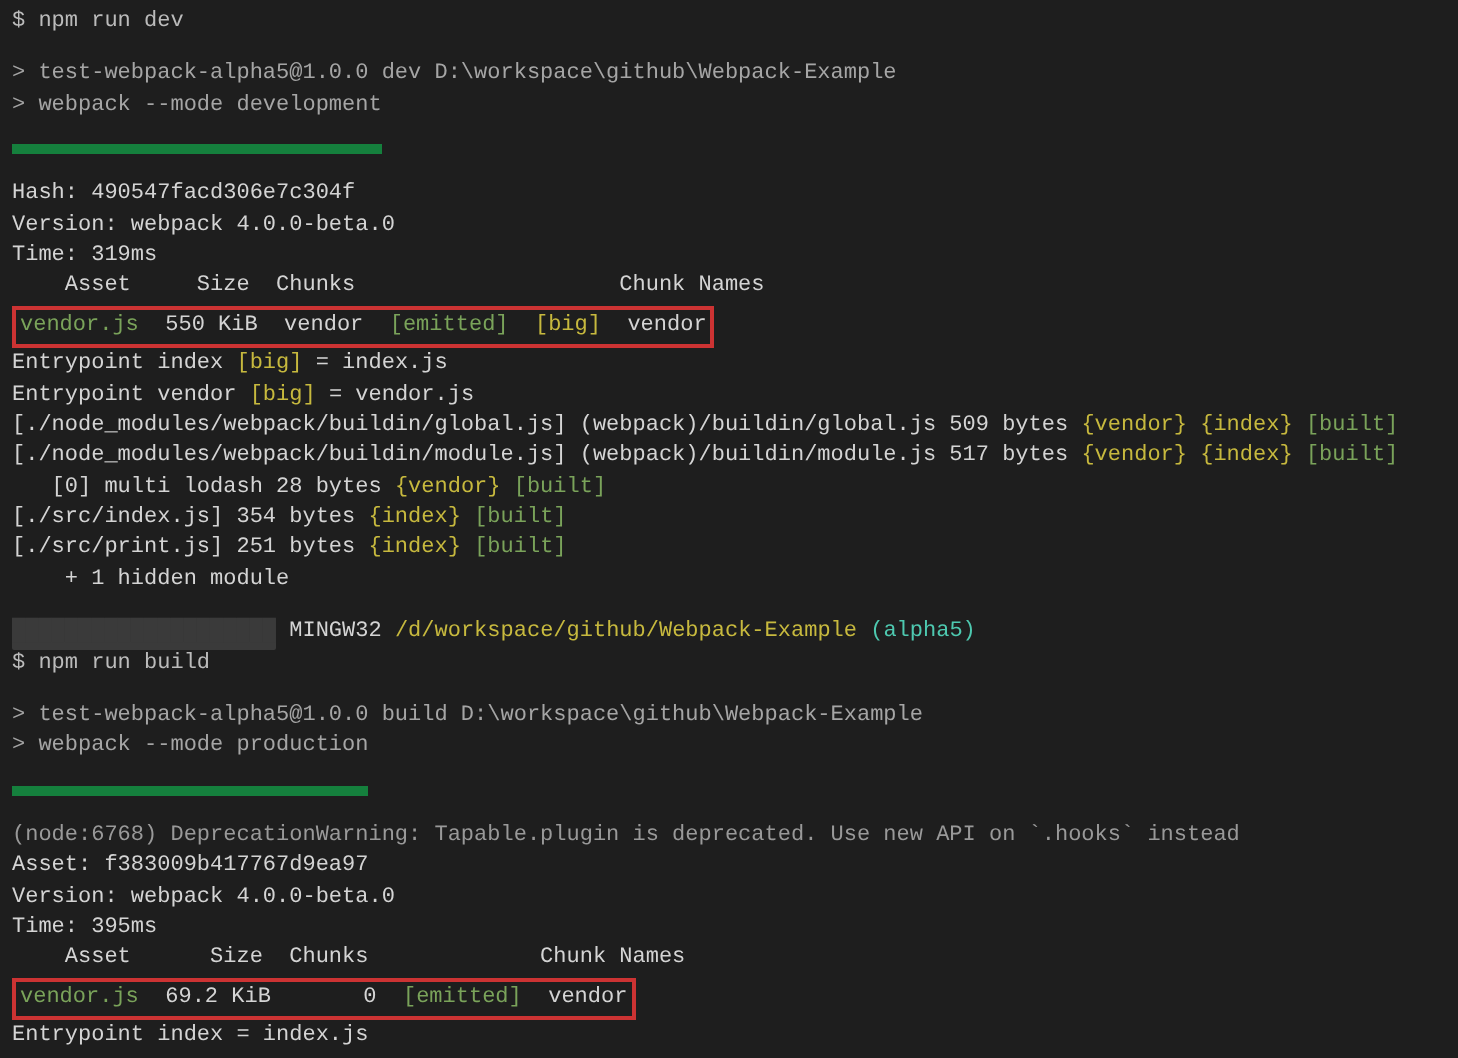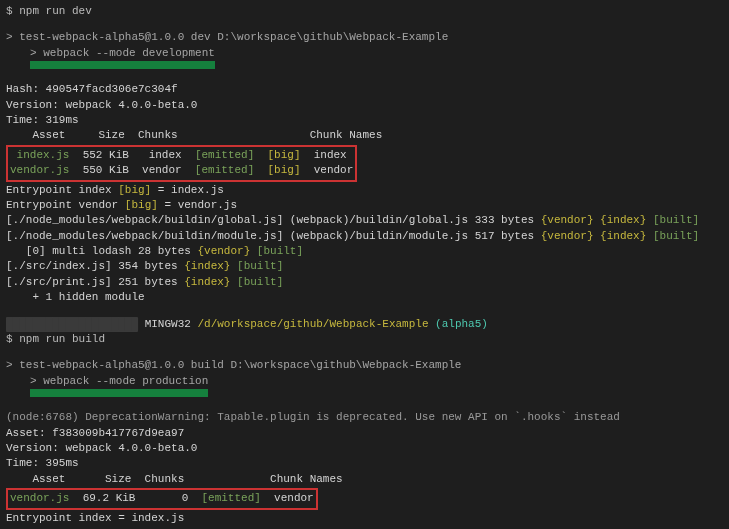--- a/index.html
+++ b/index.html
@@ -17,24 +17,23 @@
   .line { white-space: pre; }
   .prompt { color: #bbbbbb; }
   .white { color: #d4d4d4; }
   .gray { color: #999999; }
   .lightgray { color: #a5a5a5; font-family: Liberation Mono, monospace; }
   .yellow { color: #c7b93e; }
   .green { color: #7aa35a; }
   .cyan { color: #4ec9b0; }
   .redunder {
     display: inline-block;
-    border-bottom: 8px solid #15803d;
-    padding-bottom: 0;
+    border-bottom: 5px solid #15803d;
+    padding-bottom: 11px;
     margin-bottom: 2px;
-    margin-left: 24px;
   }
   .redbox {
     display: inline-block;
     border: 2px solid #cc3333;
     padding: 1px 2px;
     margin: 1px 0;
   }
   .redbox .line, .redunder .line { display: block; }
   .blank { height: 11px; }
   .blurbox {
@@ -57,28 +56,27 @@
   <div class="line lightgray">&gt; webpack --mode development</div>
 </div>
 <div class="blank"></div>
 
 <div class="line white">Hash: 490547facd306e7c304f</div>
 <div class="line white">Version: webpack 4.0.0-beta.0</div>
 <div class="line white">Time: 319ms</div>
 <div class="line white">    Asset     Size  Chunks                    Chunk Names</div>
 
 <div class="redbox">
-  <div class="line"><span class="green"> index.js</span><span class="white">  </span><span class="white">552 KiB</span><span>   </span><span class="white">index</span><span>  </span><span class="green">[emitted]</span><span>  </span><span class="yellow">[big]</span><span>  </span><span class="white">index</span></div>
   <div class="line"><span class="green">vendor.js</span><span class="white">  </span><span class="white">550 KiB</span><span>  </span><span class="white">vendor</span><span>  </span><span class="green">[emitted]</span><span>  </span><span class="yellow">[big]</span><span>  </span><span class="white">vendor</span></div>
 </div>
 
 <div class="line"><span class="white">Entrypoint index </span><span class="yellow">[big]</span><span class="white"> = index.js</span></div>
 <div class="line"><span class="white">Entrypoint vendor </span><span class="yellow">[big]</span><span class="white"> = vendor.js</span></div>
 
-<div class="line"><span class="white">[./node_modules/webpack/buildin/global.js] (webpack)/buildin/global.js 333 bytes </span><span class="yellow">{vendor}</span><span> </span><span class="yellow">{index}</span><span> </span><span class="green">[built]</span></div>
+<div class="line"><span class="white">[./node_modules/webpack/buildin/global.js] (webpack)/buildin/global.js 509 bytes </span><span class="yellow">{vendor}</span><span> </span><span class="yellow">{index}</span><span> </span><span class="green">[built]</span></div>
 <div class="line"><span class="white">[./node_modules/webpack/buildin/module.js] (webpack)/buildin/module.js 517 bytes </span><span class="yellow">{vendor}</span><span> </span><span class="yellow">{index}</span><span> </span><span class="green">[built]</span></div>
 <div class="line"><span class="white">   [0] multi lodash 28 bytes </span><span class="yellow">{vendor}</span><span> </span><span class="green">[built]</span></div>
 <div class="line"><span class="white">[./src/index.js] 354 bytes </span><span class="yellow">{index}</span><span> </span><span class="green">[built]</span></div>
 <div class="line"><span class="white">[./src/print.js] 251 bytes </span><span class="yellow">{index}</span><span> </span><span class="green">[built]</span></div>
 <div class="line white">    + 1 hidden module</div>
 
 <div class="blank"></div>
 
 
 <div class="line"><span class="blurbox">████████████████████</span><span class="white"> MINGW32 </span><span class="yellow">/d/workspace/github/Webpack-Example </span><span class="cyan">(alpha5)</span></div>

